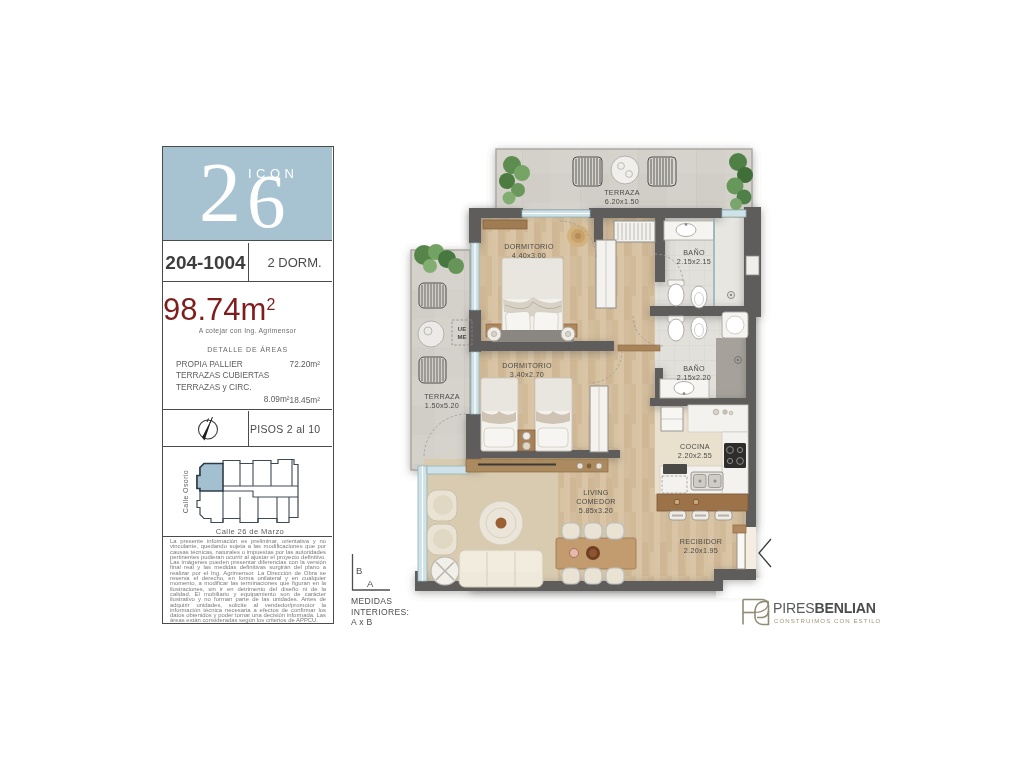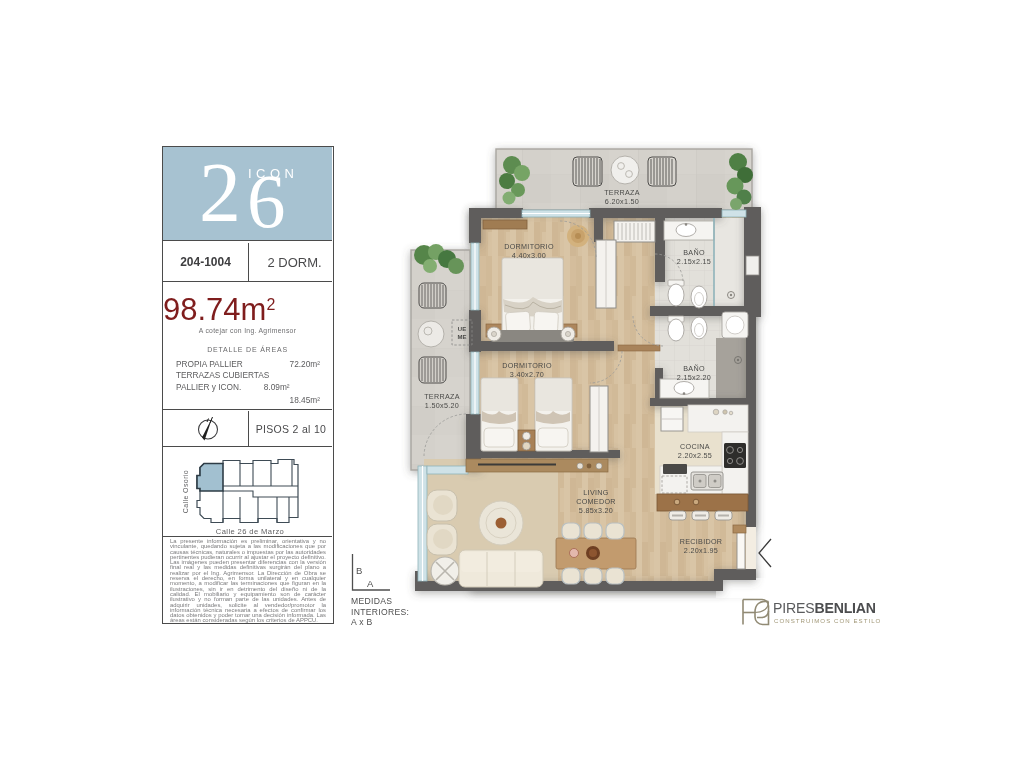--- a/index.html
+++ b/index.html
@@ -15,50 +15,50 @@
   <div class="abs" style="left:0;top:0;width:169px;height:94px;background:#a7c2d1;border-bottom:1.5px solid #4b4b4b;overflow:hidden;">
 
     <div class="abs" style="left:36px;top:-3px;color:#fff;font-family:'Liberation Serif',serif;font-size:84px;font-weight:400;">2</div>
 
     <div class="abs" style="left:84px;top:10px;color:#fff;font-family:'Liberation Serif',serif;font-size:77px;font-weight:400;">6</div>
 
     <div class="abs" style="left:85px;top:19px;color:#fff;font-size:13px;font-weight:400;letter-spacing:4.5px;">ICON</div>
   </div>
 
   <div class="abs" style="left:0;top:95.5px;width:169px;height:39px;border-bottom:1.5px solid #4b4b4b;">
-    <div class="abs" style="left:0;top:0;width:86px;height:39px;border-right:1.5px solid #4b4b4b;text-align:center;line-height:39px;font-size:12px;font-weight:700;color:#3e3e40;">204-1004</div>
+    <div class="abs" style="left:0;top:0;width:86px;height:39px;border-right:1.5px solid #4b4b4b;text-align:center;line-height:39px;font-size:19px;font-weight:700;color:#3e3e40;">204-1004</div>
     <div class="abs" style="left:87px;top:0;width:82px;height:39px;text-align:center;line-height:39px;font-size:13px;color:#4a4a4c;padding-left:7px;">2 DORM.</div>
   </div>
 
   <div class="abs" style="left:0;top:136.5px;width:169px;height:126px;border-bottom:1.5px solid #4b4b4b;">
 
     <div class="abs" style="left:0;top:8px;width:169px;text-align:left;font-size:31px;color:#7f1d1d;font-weight:400;">98.74m<span style="font-size:16px;vertical-align:10px;">2</span></div>
 
     <div class="abs" style="left:0;top:43px;width:169px;text-align:center;font-size:6.8px;color:#6f6f71;letter-spacing:0.3px;">A cotejar con Ing. Agrimensor</div>
 
     <div class="abs" style="left:0;top:62px;width:169px;text-align:center;font-size:7px;color:#6a6a6c;letter-spacing:0.8px;">DETALLE DE ÁREAS</div>
 
     <div class="abs" style="left:13px;top:75px;width:144px;font-size:8.3px;color:#5c5c5e;line-height:11.8px;">
       <div><span>PROPIA PALLIER</span><span style="float:right;">72.20m²</span></div>
       <div><span>TERRAZAS CUBIERTAS</span><span style="float:right;margin-top:25px;">18.45m²</span></div>
-      <div><span>PALLIER y ICON.</span><span style="float:right;margin-left:20px;">8.09m²</span></div>
+      <div><span>TERRAZAS y CIRC.</span><span style="float:right;margin-left:20px;">8.09m²</span></div>
     </div>
   </div>
 
   <div class="abs" style="left:0;top:264px;width:169px;height:36px;border-bottom:1.5px solid #4b4b4b;">
     <div class="abs" style="left:0;top:0;width:86px;height:36px;border-right:1.5px solid #4b4b4b;">
 
       <svg width="86" height="36" style="display:block;">
         <circle cx="45" cy="18.5" r="9.5" fill="none" stroke="#3c3c3e" stroke-width="1.1"></circle>
         <polygon points="49.5,6 41.5,29.5 39,26.5" fill="#1e1e1e"></polygon>
         <line x1="49.5" y1="6" x2="47" y2="12" stroke="#1e1e1e" stroke-width="1"></line>
         <line x1="45.5" y1="7.5" x2="44" y2="11" stroke="#1e1e1e" stroke-width="1"></line>
       </svg>
     </div>
-    <div class="abs" style="left:87px;top:0;width:82px;height:36px;text-align:center;line-height:36px;font-size:10.5px;color:#4a4a4c;letter-spacing:0.3px;">PISOS 2 al 10</div>
+    <div class="abs" style="left:87px;top:0;width:82px;height:36px;text-align:left;line-height:36px;font-size:10.5px;color:#4a4a4c;letter-spacing:0.3px;">PISOS 2 al 10</div>
   </div>
 
   <div class="abs" style="left:0;top:301.5px;width:169px;height:88px;border-bottom:1.5px solid #4b4b4b;">
     <svg width="169" height="88" style="display:block;">
       <g transform="translate(-164,-447.5)">
 
         <path d="M201,466 L205,462 L224,462 L224,459 L241,459 L241,462 L254,462 L254,459 L272,459 L272,462 L279,462 L279,458 L295,458 L295,463 L299,463 L299,516 L290,516 L290,521 L278,521 L278,517 L259,517 L259,521 L241,521 L241,517 L224,517 L224,521 L212,521 L212,517 L205,517 L201,513 L201,506 L198,506 L198,499 L201,499 L201,487 L198,487 L198,474 L201,474 Z" fill="#ffffff" stroke="#3e4b55" stroke-width="1.2" stroke-linejoin="miter"></path>
 
         <path d="M224,484.5 L299,484.5 M224,489.5 L254,489.5 L254,495.5 L299,495.5" fill="none" stroke="#3e4b55" stroke-width="1.1"></path>
 

